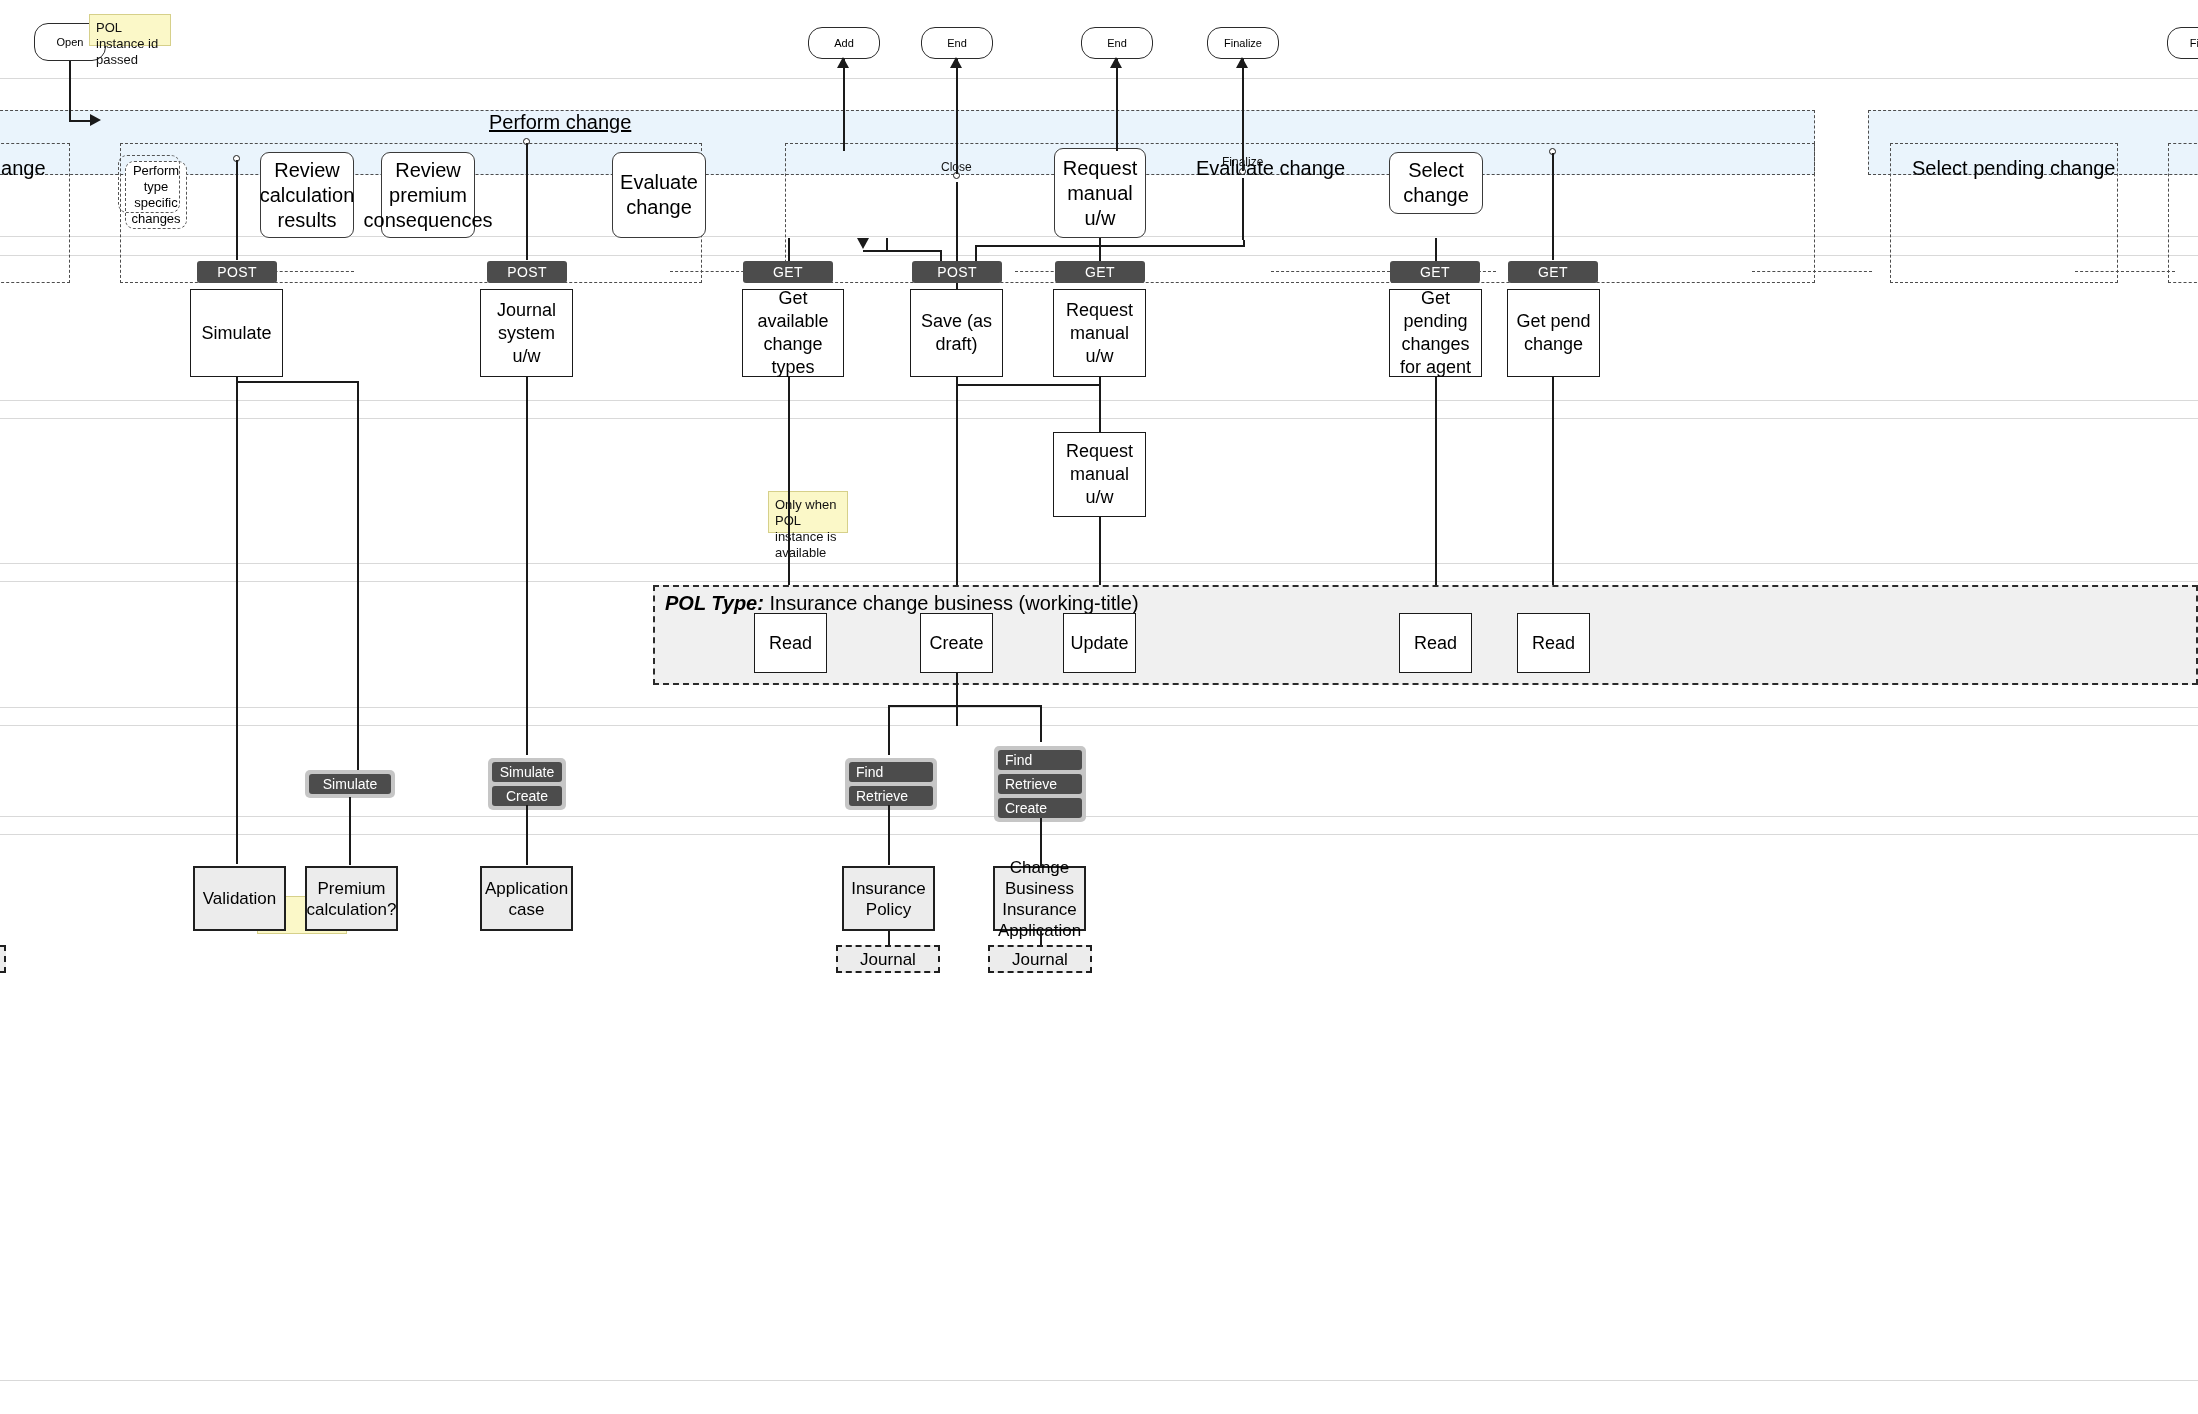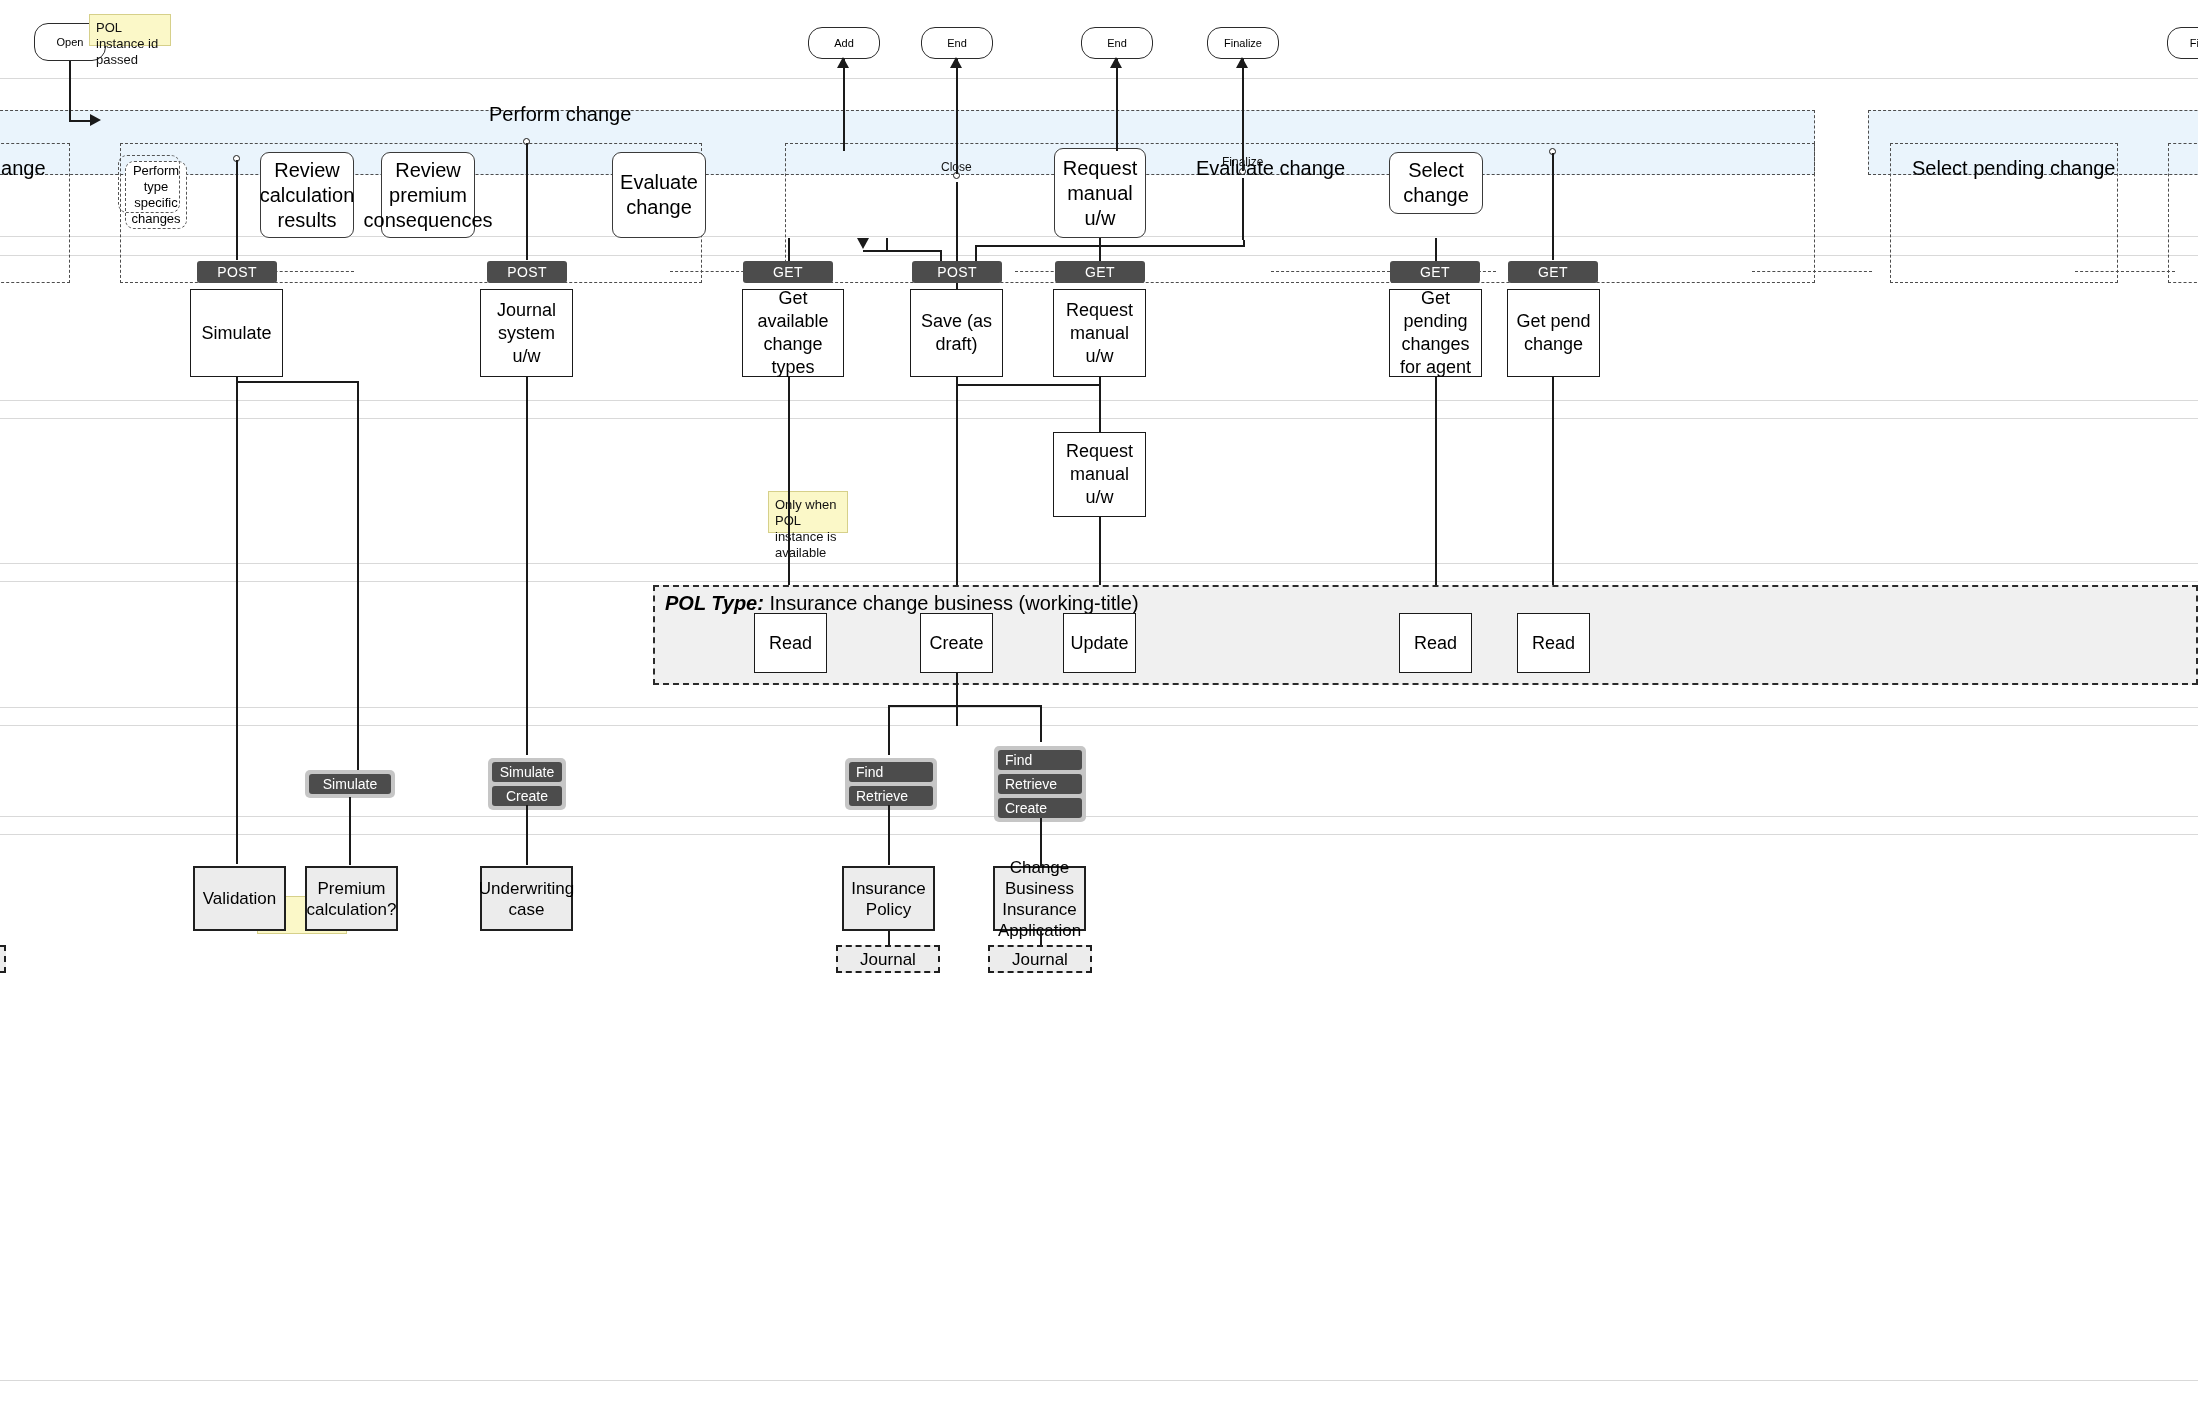--- a/index.html
+++ b/index.html
@@ -85,21 +85,21 @@
   <div class="lane-sep" style="top:418px;"></div>
   <div class="lane-sep" style="top:563px;"></div>
   <div class="lane-sep" style="top:581px;"></div>
   <div class="lane-sep" style="top:707px;"></div>
   <div class="lane-sep" style="top:725px;"></div>
   <div class="lane-sep" style="top:816px;"></div>
   <div class="lane-sep" style="top:834px;"></div>
   <div class="lane-sep" style="top:1380px;"></div>
 
   <div class="band" style="left:-40px;top:110px;width:1855px;height:65px;"></div>
-  <div class="band-label" style="left:489px;top:103px;">Perform change</div>
+  <div class="band-label" style="left:489px;top:111px;text-decoration:underline;">Perform change</div>
 
   <div class="band" style="left:1868px;top:110px;width:460px;height:65px;"></div>
 
   <div class="group" style="left:-80px;top:143px;width:150px;height:140px;"></div>
   <div class="group-label" style="left:-20px;top:157px;">change</div>
 
   <div class="group" style="left:120px;top:143px;width:582px;height:140px;"></div>
   <div class="group-label" style="left:382px;top:157px;">Apply</div>
 
   <div class="group" style="left:785px;top:143px;width:1030px;height:140px;"></div>
@@ -332,21 +332,21 @@
   <div class="ln vl" style="left:1040px;top:818px;height:48px;"></div>
   <div class="ln vl" style="left:349px;top:797px;height:68px;"></div>
 
   <div class="entity" style="left:193px;top:866px;width:93px;height:65px;">
     <span>Validation</span>
   </div>
   <div class="entity" style="left:305px;top:866px;width:93px;height:65px;">
     <span>Premium calculation?</span>
   </div>
   <div class="entity" style="left:480px;top:866px;width:93px;height:65px;">
-    <span>Underwriting case</span>
+    <span>Application case</span>
   </div>
   <div class="entity" style="left:842px;top:866px;width:93px;height:65px;">
     <span>Insurance Policy</span>
   </div>
   <div class="entity" style="left:993px;top:866px;width:93px;height:65px;">
     <span>Change Business Insurance Application</span>
   </div>
 
   <div class="ln vl" style="left:888px;top:931px;height:16px;"></div>
   <div class="ln vl" style="left:1040px;top:931px;height:16px;"></div>

